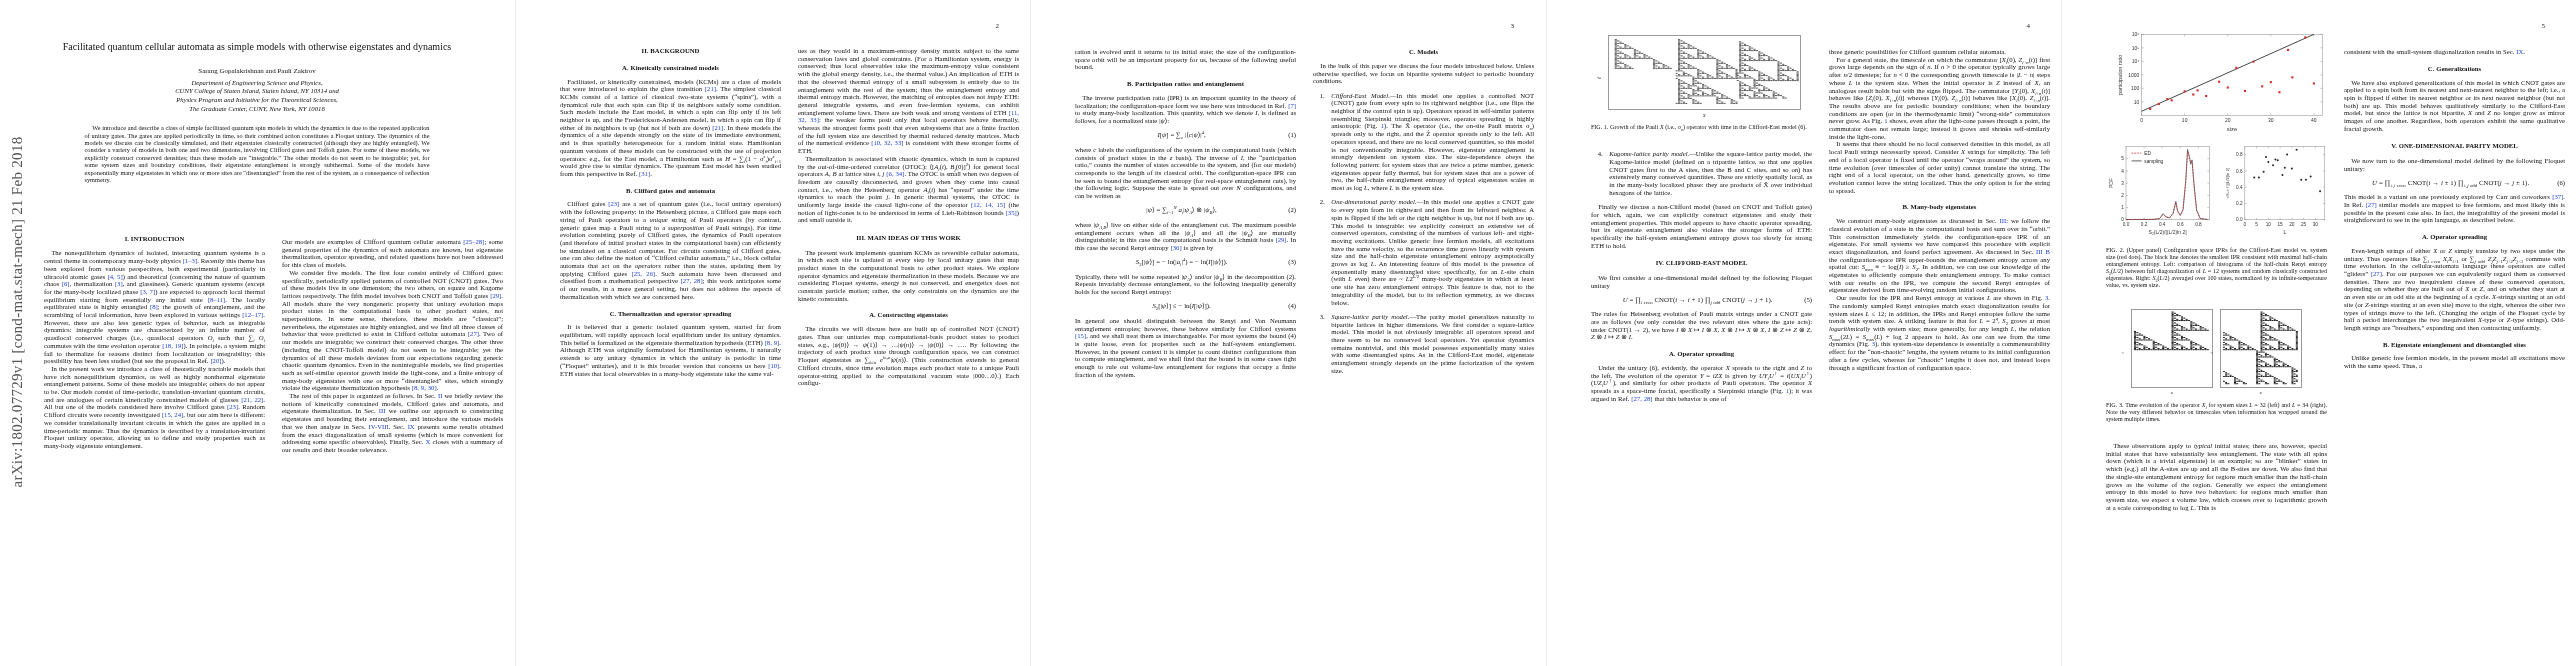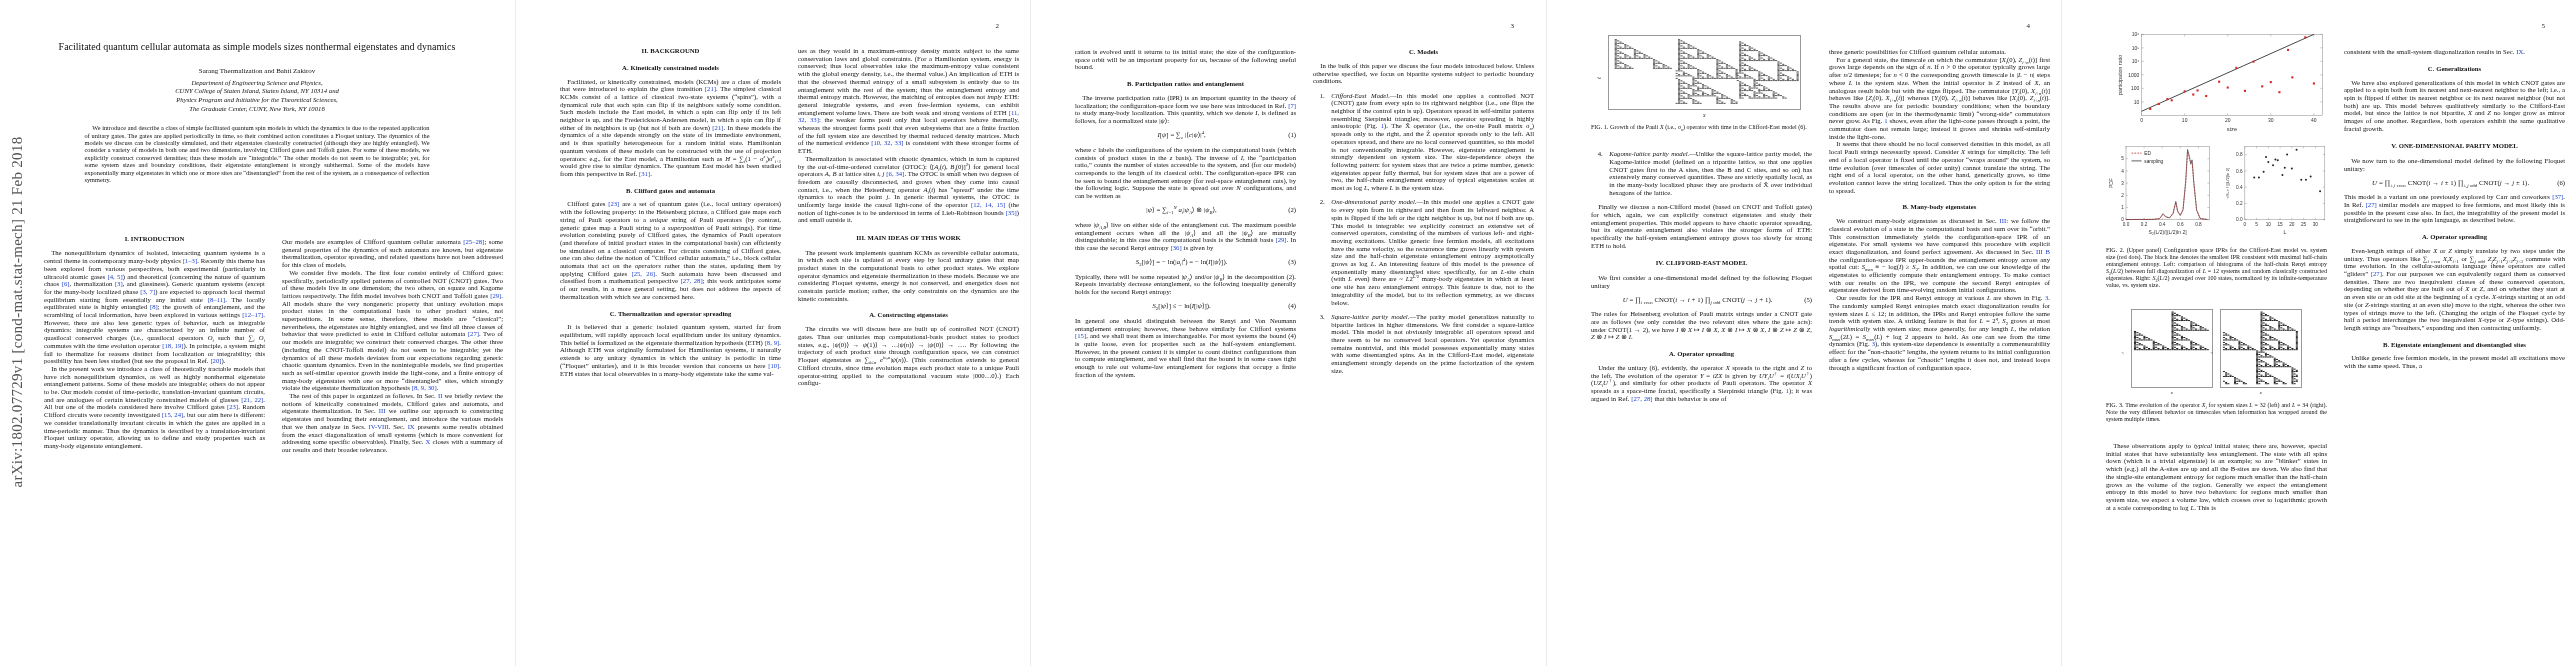--- a/index.html
+++ b/index.html
@@ -46,22 +46,22 @@
   .f2wrap{width:221px;}
   svg{display:block;}
 </style>
 </head>
 <body>
 
 <div class="stamp">arXiv:1802.07729v1  [cond-mat.stat-mech]  21 Feb 2018</div>
 
 <section class="page" id="p1">
   <div class="tblock">
-    <h1 class="title">Facilitated quantum cellular automata as simple models sizes nonthermal eigenstates and dynamics</h1>
-    <div class="authors">Sarang Thermalization and Bahti Zakirov</div>
+    <h1 class="title">Facilitated quantum cellular automata as simple models with otherwise eigenstates and dynamics</h1>
+    <div class="authors">Sarang Gopalakrishnan and Pauli Zakirov</div>
     <div class="affil">
       <div>Department of Engineering Science and Physics,</div>
       <div>CUNY College of Staten Island, Staten Island, NY 10314 and</div>
       <div>Physics Program and Initiative for the Theoretical Sciences,</div>
       <div>The Graduate Center, CUNY, New York, NY 10016</div>
     </div>
     <p class="abstract">We introduce and describe a class of simple facilitated quantum spin models in which the dynamics is due to the repeated application of unitary gates. The gates are applied periodically in time, so their combined action constitutes a Floquet unitary. The dynamics of the models we discuss can be classically simulated, and their eigenstates classically constructed (although they are highly entangled). We consider a variety of models in both one and two dimensions, involving Clifford gates and Toffoli gates. For some of these models, we explicitly construct conserved densities; thus these models are “integrable.” The other models do not seem to be integrable; yet, for some system sizes and boundary conditions, their eigenstate entanglement is strongly subthermal. Some of the models have exponentially many eigenstates in which one or more sites are “disentangled” from the rest of the system, as a consequence of reflection symmetry.</p>
   </div>
   <div class="col c0">
       <div class="h1">I. INTRODUCTION</div>

